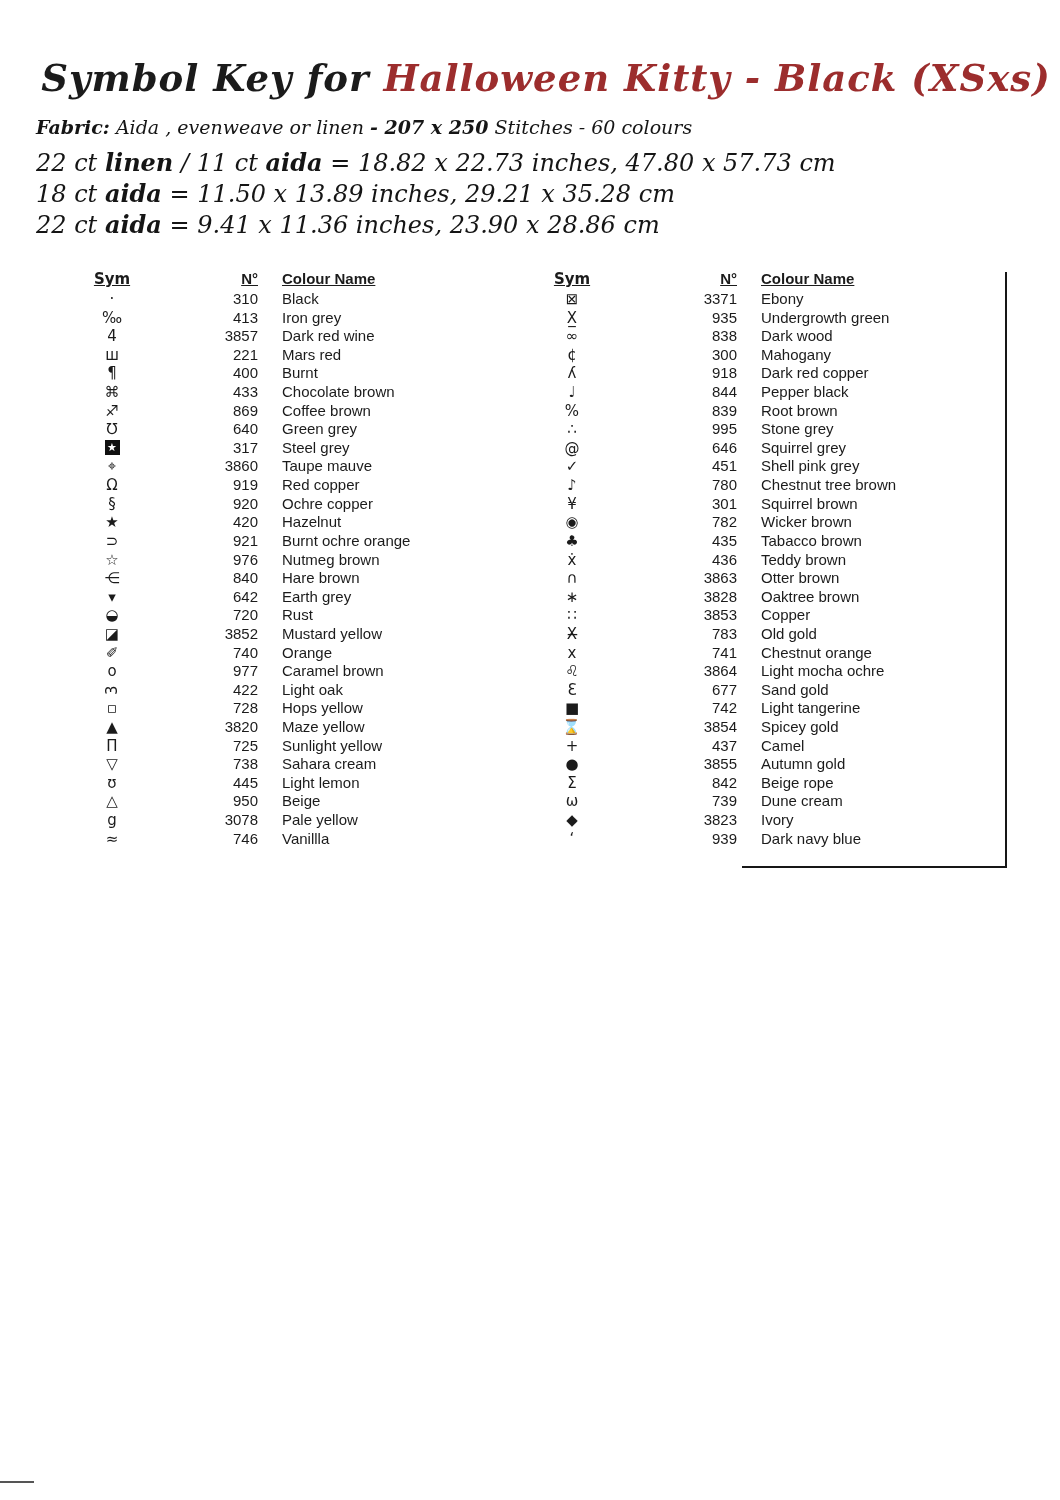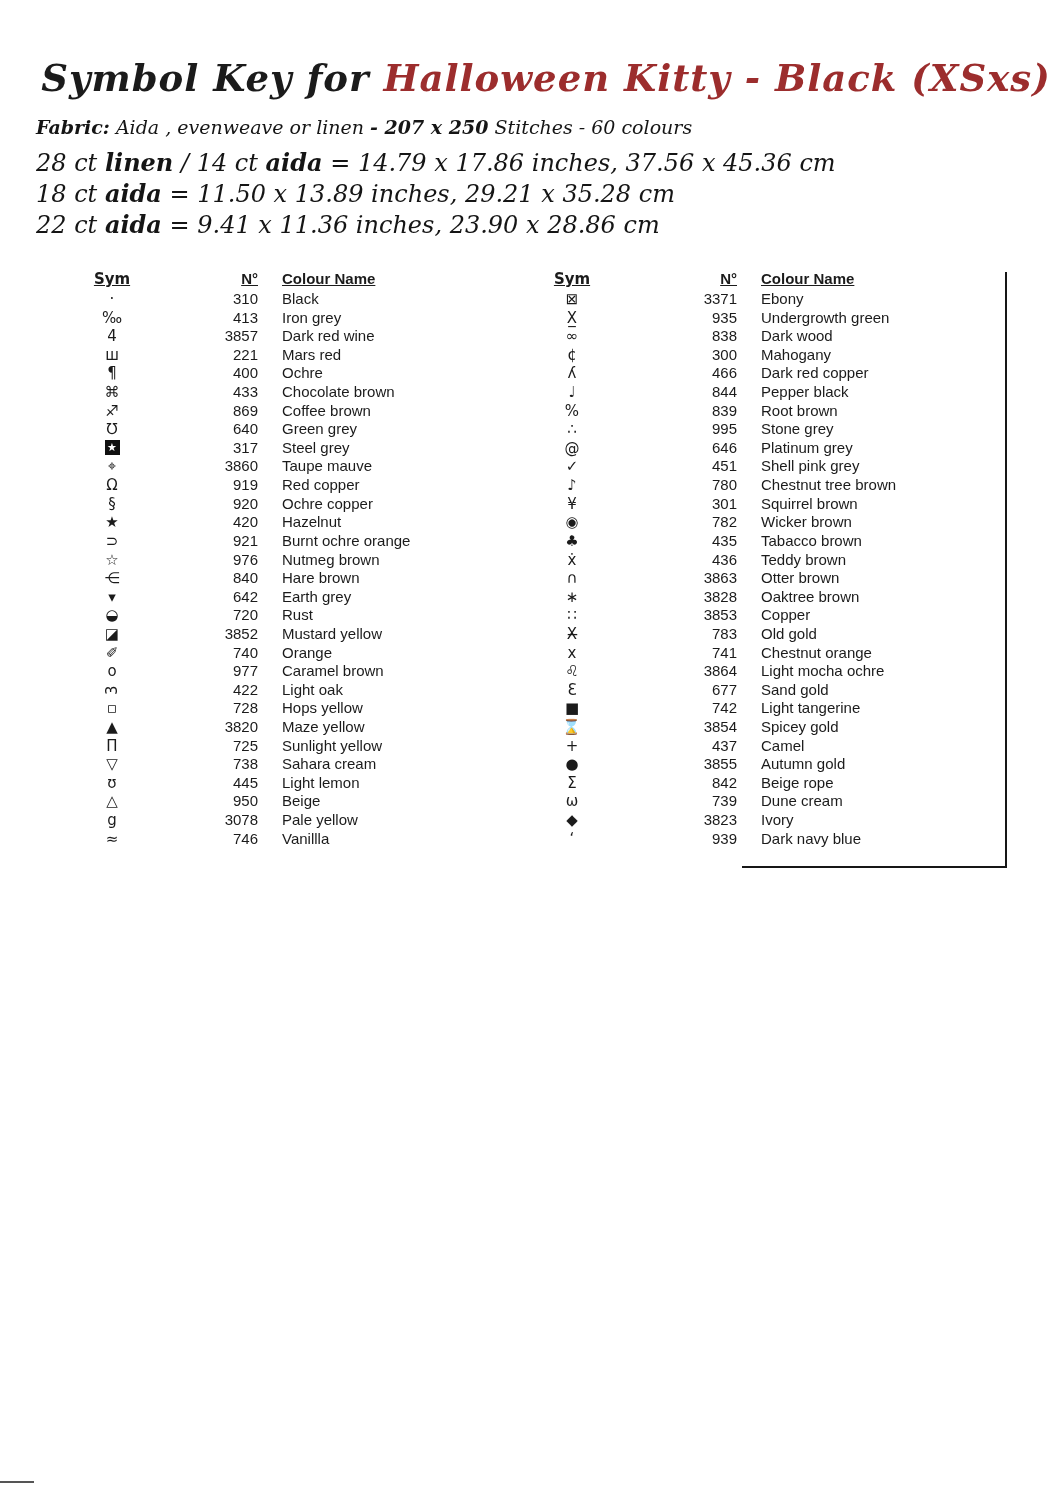--- a/index.html
+++ b/index.html
@@ -49,21 +49,21 @@
 
 <div id="page">
 
   <div id="title">
     <span>Symbol Key for</span><span class="pattern-name" style="color: rgb(156, 45, 45);">Halloween Kitty - Black (XSxs)</span>
   </div>
 
   <div id="fabric">
     <div id="fabric-summary" class="fline"><span class="bold">Fabric:</span><span>  Aida , evenweave or  linen </span><span class="bold">- 207 x 250</span><span> Stitches - 60 colours</span></div>
     <div id="fabric-sizes">
-        <div class="fline"><span>28 ct </span><span class="bold">linen</span><span> / 14 ct </span><span class="bold">aida</span><span> = 14.79 x 17.86 inches, 37.56 x 45.36 cm</span></div>
+        <div class="fline"><span>22 ct </span><span class="bold">linen</span><span> / 11 ct </span><span class="bold">aida</span><span> = 18.82 x 22.73 inches, 47.80 x 57.73 cm</span></div>
         <div class="fline"><span>18 ct </span><span class="bold">aida</span><span>  = 11.50 x 13.89 inches, 29.21 x 35.28 cm</span></div>
         <div class="fline"><span>22 ct </span><span class="bold">aida</span><span> = 9.41 x 11.36 inches, 23.90 x 28.86 cm</span></div>
       </div>
   </div>
 
   <div id="key-left" class="colgroup">
     <div class="khead">
       <span class="cell c-sym">Sym</span>
       <span class="cell c-num">N°</span>
       <span class="cell c-name">Colour Name</span>
@@ -85,21 +85,21 @@
           <span class="cell c-name">Dark red wine</span>
         </div>
         <div class="krow">
           <span class="cell c-sym"><span class="glyph">ш</span></span>
           <span class="cell c-num">221</span>
           <span class="cell c-name">Mars red</span>
         </div>
         <div class="krow">
           <span class="cell c-sym"><span class="glyph">¶</span></span>
           <span class="cell c-num">400</span>
-          <span class="cell c-name">Ochre</span>
+          <span class="cell c-name">Burnt</span>
         </div>
         <div class="krow">
           <span class="cell c-sym"><span class="glyph">⌘</span></span>
           <span class="cell c-num">433</span>
           <span class="cell c-name">Chocolate brown</span>
         </div>
         <div class="krow">
           <span class="cell c-sym"><span class="glyph">♐</span></span>
           <span class="cell c-num">869</span>
           <span class="cell c-name">Coffee brown</span>
@@ -244,42 +244,42 @@
           <span class="cell c-num">838</span>
           <span class="cell c-name">Dark wood</span>
         </div>
         <div class="krow">
           <span class="cell c-sym"><span class="glyph">¢</span></span>
           <span class="cell c-num">300</span>
           <span class="cell c-name">Mahogany</span>
         </div>
         <div class="krow">
           <span class="cell c-sym"><span class="glyph">ʎ</span></span>
-          <span class="cell c-num">466</span>
+          <span class="cell c-num">918</span>
           <span class="cell c-name">Dark red copper</span>
         </div>
         <div class="krow">
           <span class="cell c-sym"><span class="glyph">♩</span></span>
           <span class="cell c-num">844</span>
           <span class="cell c-name">Pepper black</span>
         </div>
         <div class="krow">
           <span class="cell c-sym"><span class="glyph">%</span></span>
           <span class="cell c-num">839</span>
           <span class="cell c-name">Root brown</span>
         </div>
         <div class="krow">
           <span class="cell c-sym"><span class="glyph">∴</span></span>
           <span class="cell c-num">995</span>
           <span class="cell c-name">Stone grey</span>
         </div>
         <div class="krow">
           <span class="cell c-sym"><span class="glyph">@</span></span>
           <span class="cell c-num">646</span>
-          <span class="cell c-name">Platinum grey</span>
+          <span class="cell c-name">Squirrel grey</span>
         </div>
         <div class="krow">
           <span class="cell c-sym"><span class="glyph">✓</span></span>
           <span class="cell c-num">451</span>
           <span class="cell c-name">Shell pink grey</span>
         </div>
         <div class="krow">
           <span class="cell c-sym"><span class="glyph">♪</span></span>
           <span class="cell c-num">780</span>
           <span class="cell c-name">Chestnut tree brown</span>

